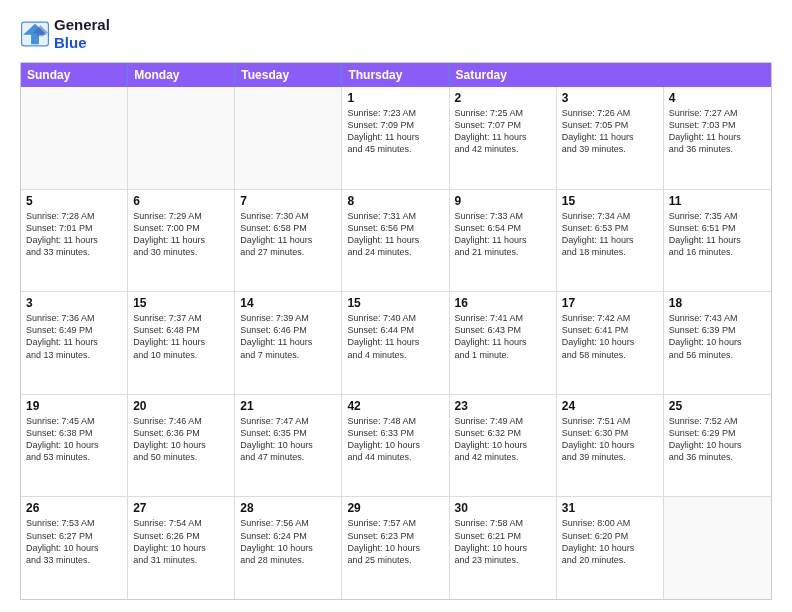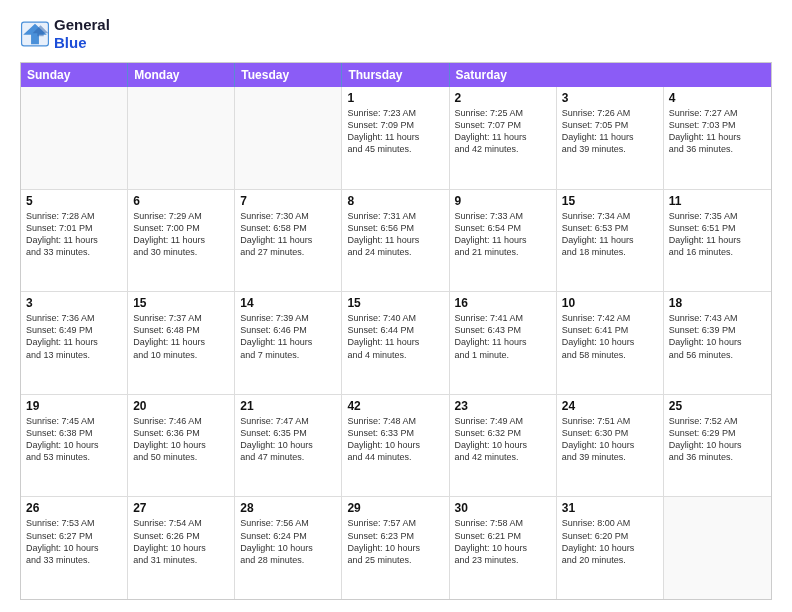--- a/index.html
+++ b/index.html
@@ -209,21 +209,21 @@
           </div>
           <div class="cal-cell">
             <span class="day-num">15</span>
             <div class="cell-text">Sunrise: 7:40 AM<br>Sunset: 6:44 PM<br>Daylight: 11 hours<br>and 4 minutes.</div>
           </div>
           <div class="cal-cell">
             <span class="day-num">16</span>
             <div class="cell-text">Sunrise: 7:41 AM<br>Sunset: 6:43 PM<br>Daylight: 11 hours<br>and 1 minute.</div>
           </div>
           <div class="cal-cell">
-            <span class="day-num">10</span>
+            <span class="day-num">17</span>
             <div class="cell-text">Sunrise: 7:42 AM<br>Sunset: 6:41 PM<br>Daylight: 10 hours<br>and 58 minutes.</div>
           </div>
           <div class="cal-cell">
             <span class="day-num">18</span>
             <div class="cell-text">Sunrise: 7:43 AM<br>Sunset: 6:39 PM<br>Daylight: 10 hours<br>and 56 minutes.</div>
           </div>
         </div>
         <div class="cal-row">
           <div class="cal-cell">
             <span class="day-num">19</span>

